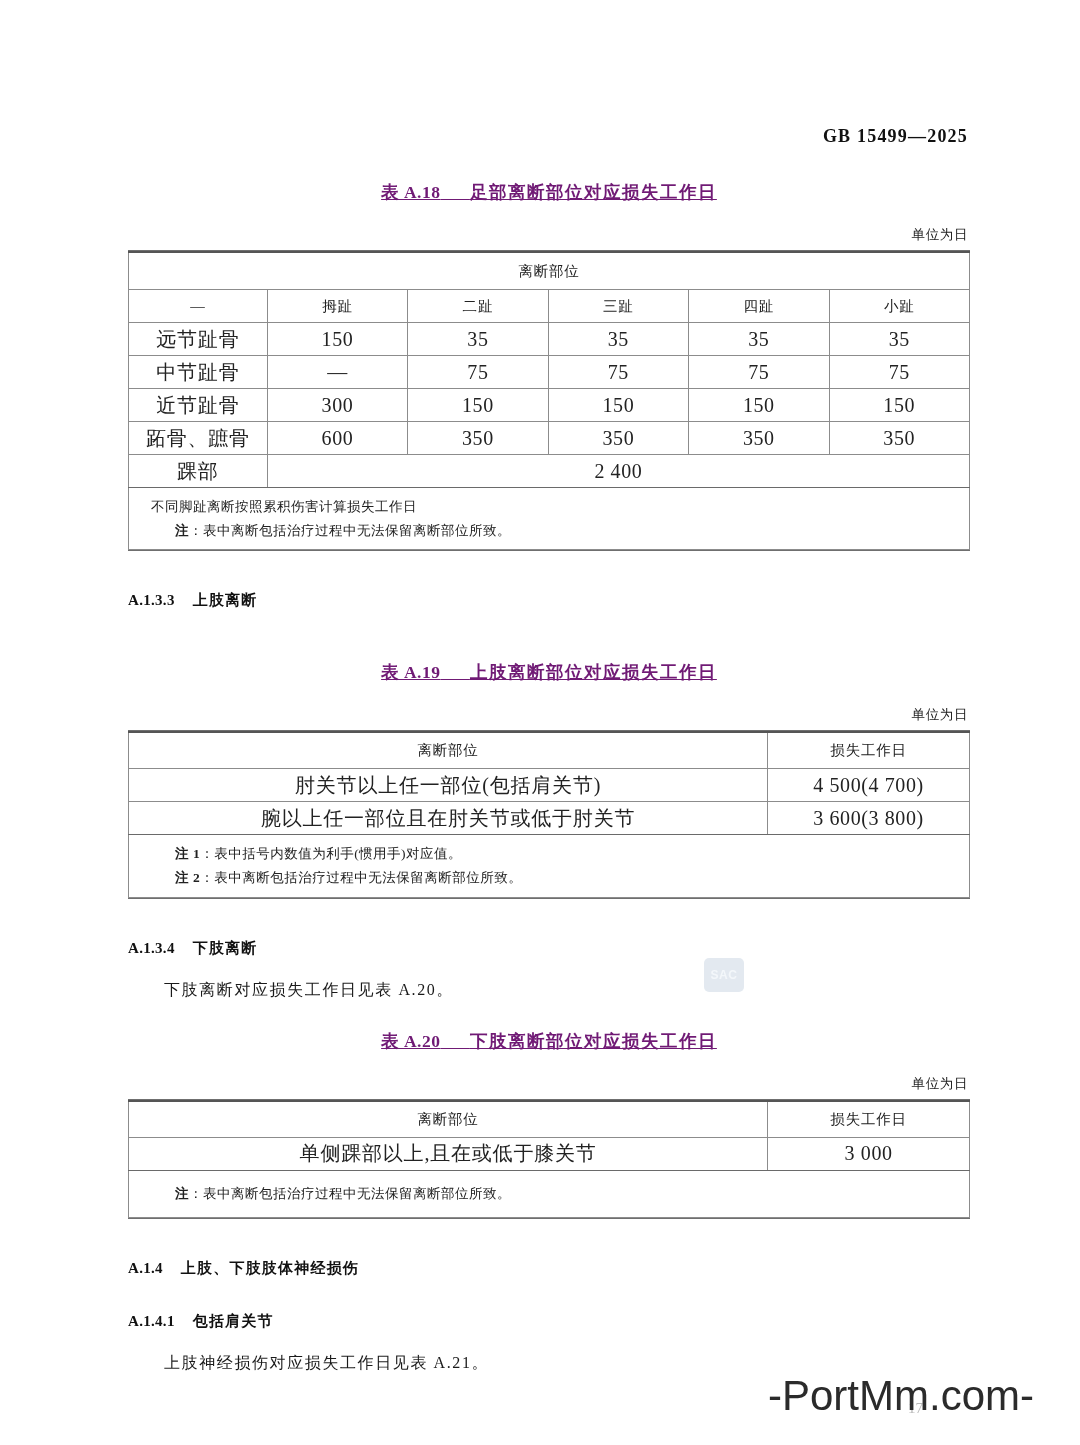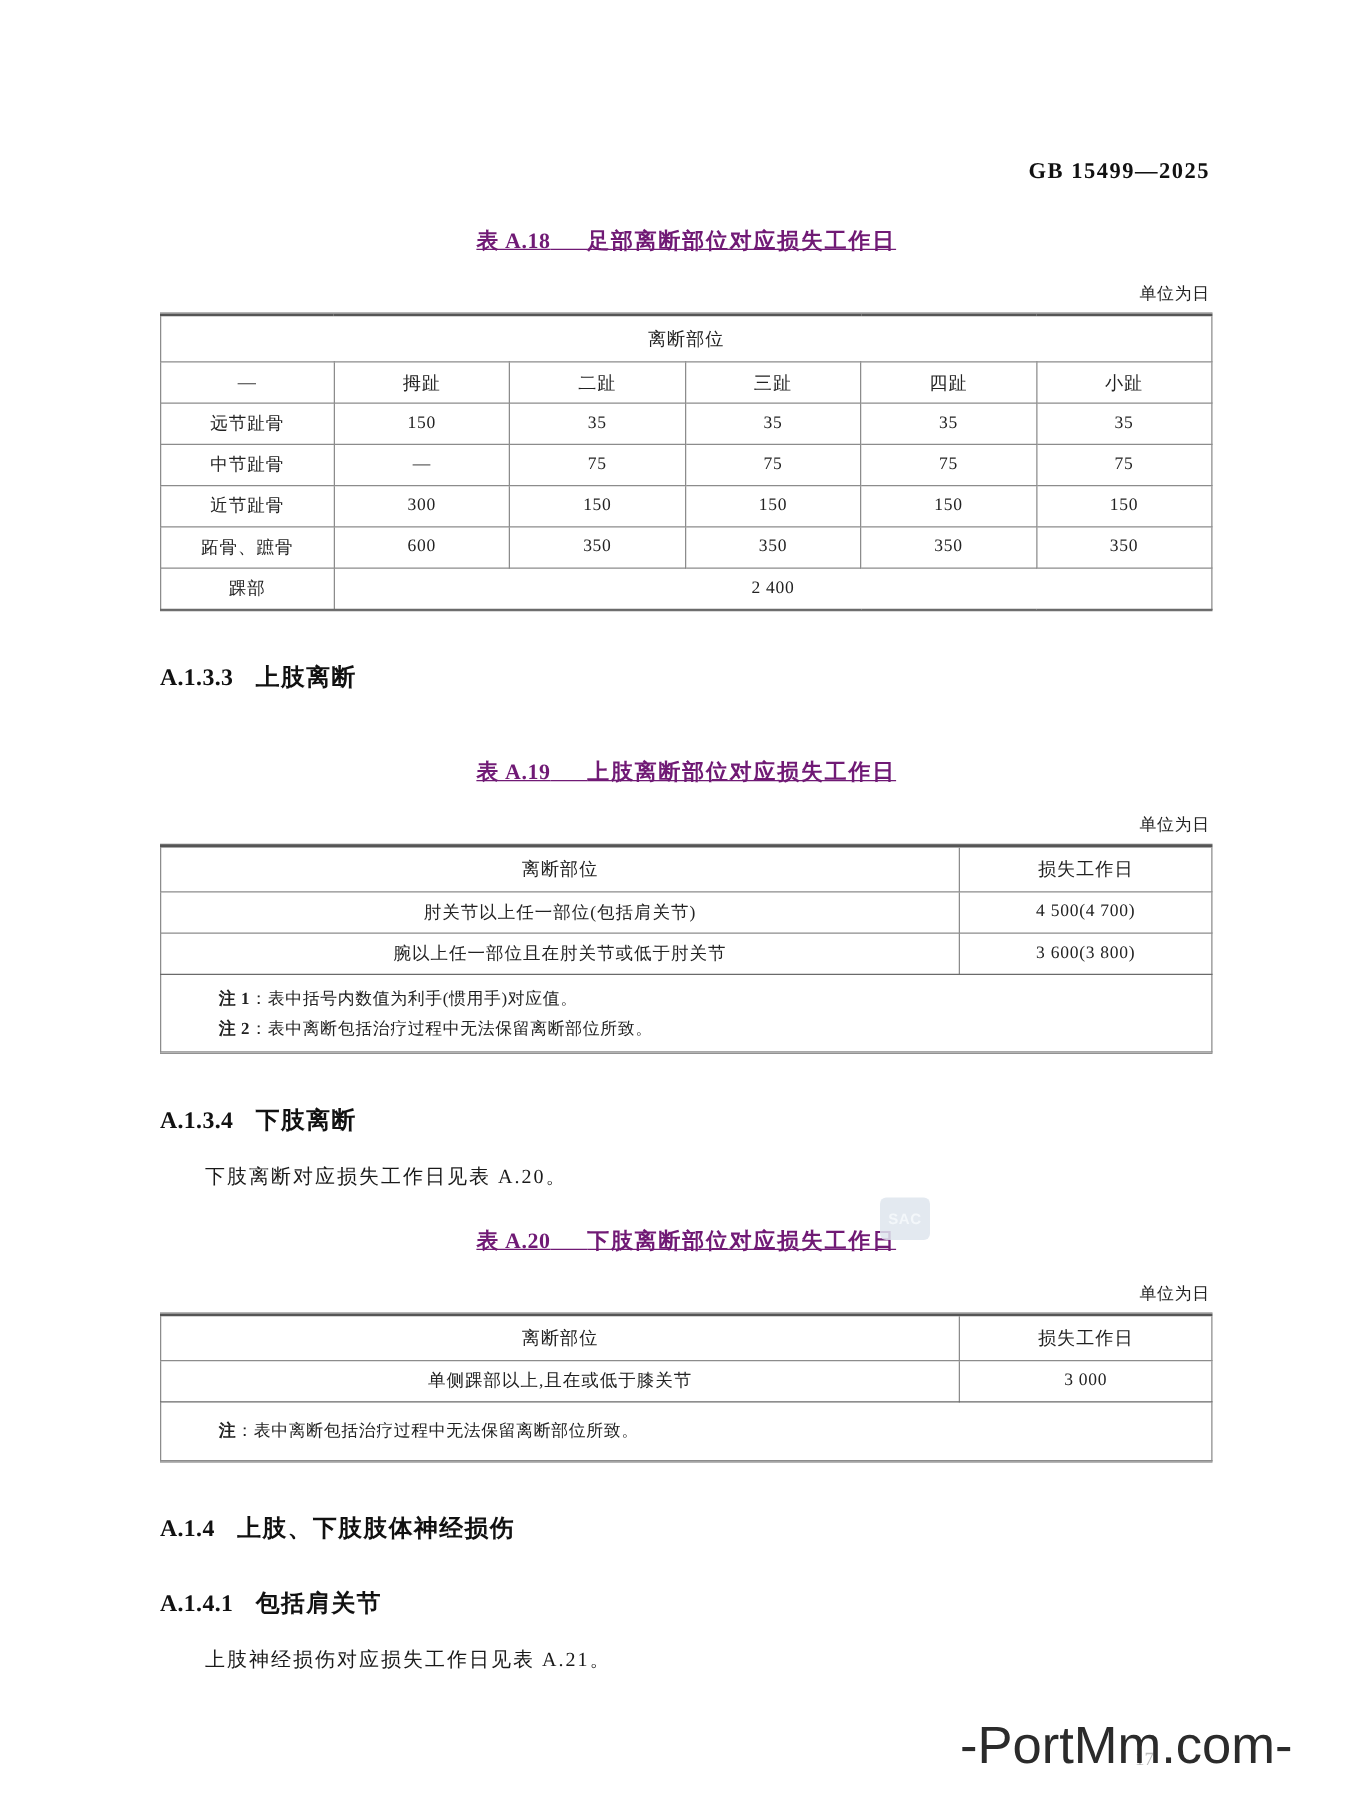--- a/index.html
+++ b/index.html
@@ -70,21 +70,21 @@
   table.gbtbl {
     width: 100%;
     border-collapse: collapse;
     table-layout: fixed;
     background: #fff;
   }
   table.gbtbl td {
     border: 1px solid #8c8c8c;
     text-align: center;
     vertical-align: middle;
-    font-size: 14px;
+    font-size: 20px;
     color: #222;
     letter-spacing: 0.8px;
     padding: 0;
     height: 32px;
   }
   table.gbtbl td.num {
     font-family: "Liberation Serif", serif;
     letter-spacing: 0.6px;
   }
   table.gbtbl td.hdr {
@@ -105,21 +105,21 @@
   .note-line b { font-weight: bold; }
 
   
   .tbl-wrap {
     border-top: 1.5px solid #6f6f6f;
     border-bottom: 1.5px solid #6f6f6f;
   }
 
   
   .clause {
-    font-size: 19px;
+    font-size: 15px;
     font-weight: bold;
     letter-spacing: 1.2px;
     color: #111;
     font-family: "Liberation Sans", sans-serif;
   }
   .clause .cnum {
     font-family: "Liberation Serif", serif;
     font-weight: bold;
     letter-spacing: 0.3px;
   }
@@ -249,20 +249,26 @@
           <td class="num">350</td>
           <td class="num">350</td>
           <td class="num">350</td>
         </tr>
 
         <tr class="thick-bottom">
           <td>踝部</td>
           <td class="num" colspan="5">2 400</td>
         </tr>
 
+        <tr>
+          <td class="note-cell" colspan="6">
+            <span class="note-line">不同脚趾离断按照累积伤害计算损失工作日</span>
+            <span class="note-line indent"><b>注</b><span>：表中离断包括治疗过程中无法保留离断部位所致。</span></span>
+          </td>
+        </tr>
       </tbody>
     </table>
     </div>
 
     <div class="sp-40"></div>
 
     <div class="clause">
       <span class="cnum">A.1.3.3</span><span class="ctext">上肢离断</span>
     </div>
     <div class="sp-22"></div>

